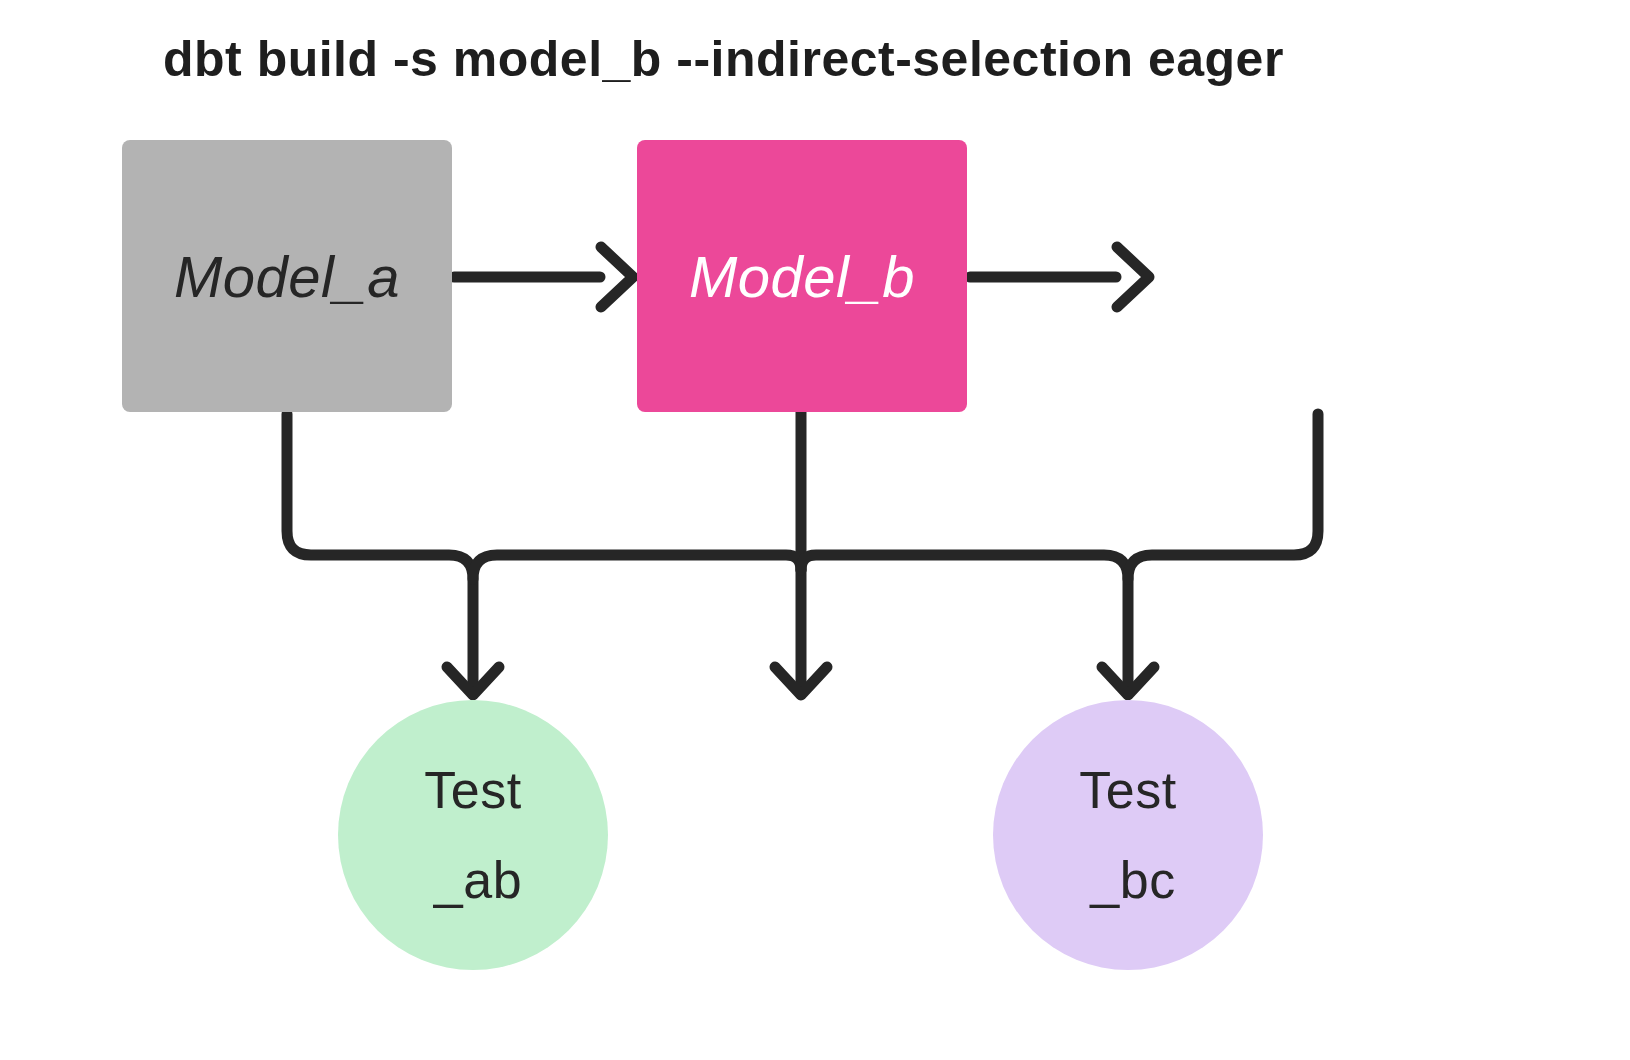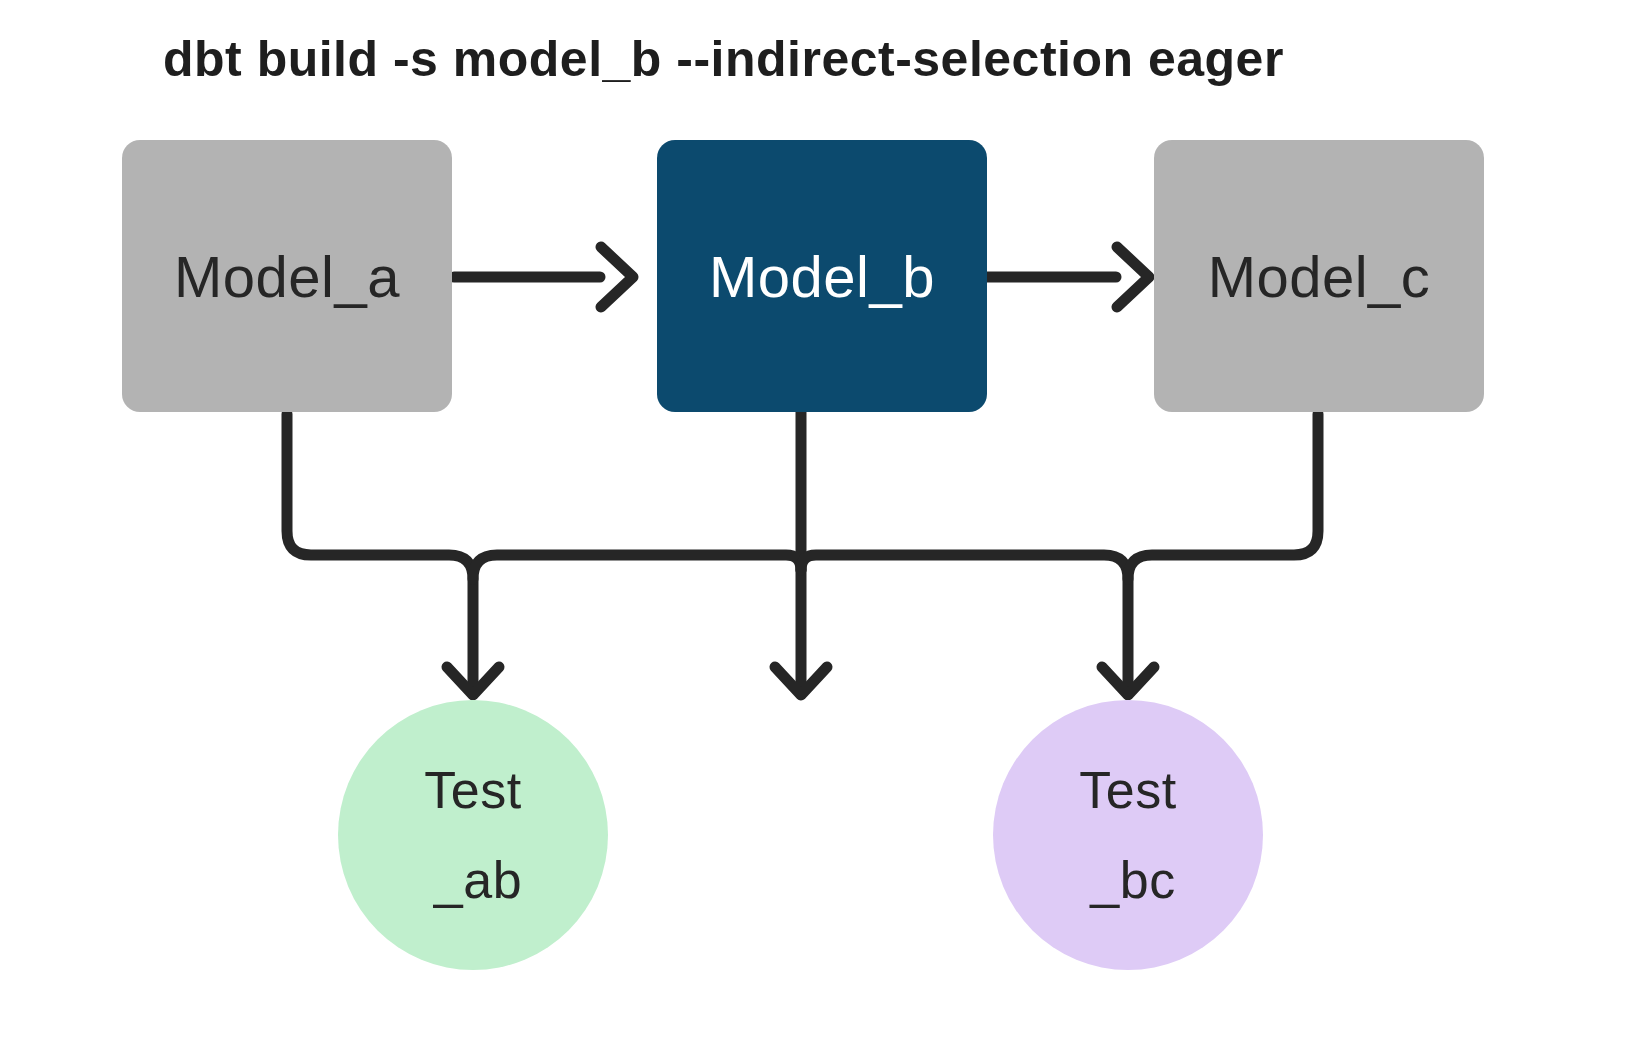--- a/index.html
+++ b/index.html
@@ -29,27 +29,28 @@
     top: 0;
     width: 1630px;
     height: 1060px;
   }
 
   .node-box {
     position: absolute;
     top: 140px;
     width: 330px;
     height: 272px;
-    border-radius: 18px;
+    border-radius: 8px;
     display: flex;
     align-items: center;
     justify-content: center;
     font-size: 58px;
     font-weight: 500;
     letter-spacing: 0.5px;
+    font-style: italic;
   }
   .node-box.a { left: 122px; }
   .node-box.b { left: 637px; }
   .node-box.c { left: 1154px; }
 
   .node-circle {
     position: absolute;
     top: 700px;
     width: 270px;
     height: 270px;
@@ -97,27 +98,24 @@
       <path d="M 1102 667 L 1128 695 L 1154 667"></path>
     </g>
   </svg>
 
   <div class="title" style="color: rgb(30, 30, 30);">dbt build -s model_b --indirect-selection eager</div>
 
   <div class="node-box a" style="background-color: rgb(179, 179, 179); color: rgb(38, 38, 38);">
     <span>Model_a</span>
   </div>
 
-  <div class="node-box b" style="background-color: #0c4a6e; color: rgb(255, 255, 255); margin-left: 20px;">
+  <div class="node-box b" style="background-color: #ec4899; color: rgb(255, 255, 255);">
     <span>Model_b</span>
   </div>
 
-  <div class="node-box c" style="background-color: rgb(179, 179, 179); color: rgb(38, 38, 38);">
-    <span>Model_c</span>
-  </div>
 
   <div class="node-circle ab" style="background-color: rgb(192, 239, 205); color: rgb(38, 38, 38);">
     <span class="line1">Test</span>
     <span class="line2">_ab</span>
   </div>
 
 
   <div class="node-circle bc" style="background-color: rgb(222, 203, 246); color: rgb(38, 38, 38);">
     <span class="line1">Test</span>
     <span class="line2">_bc</span>

